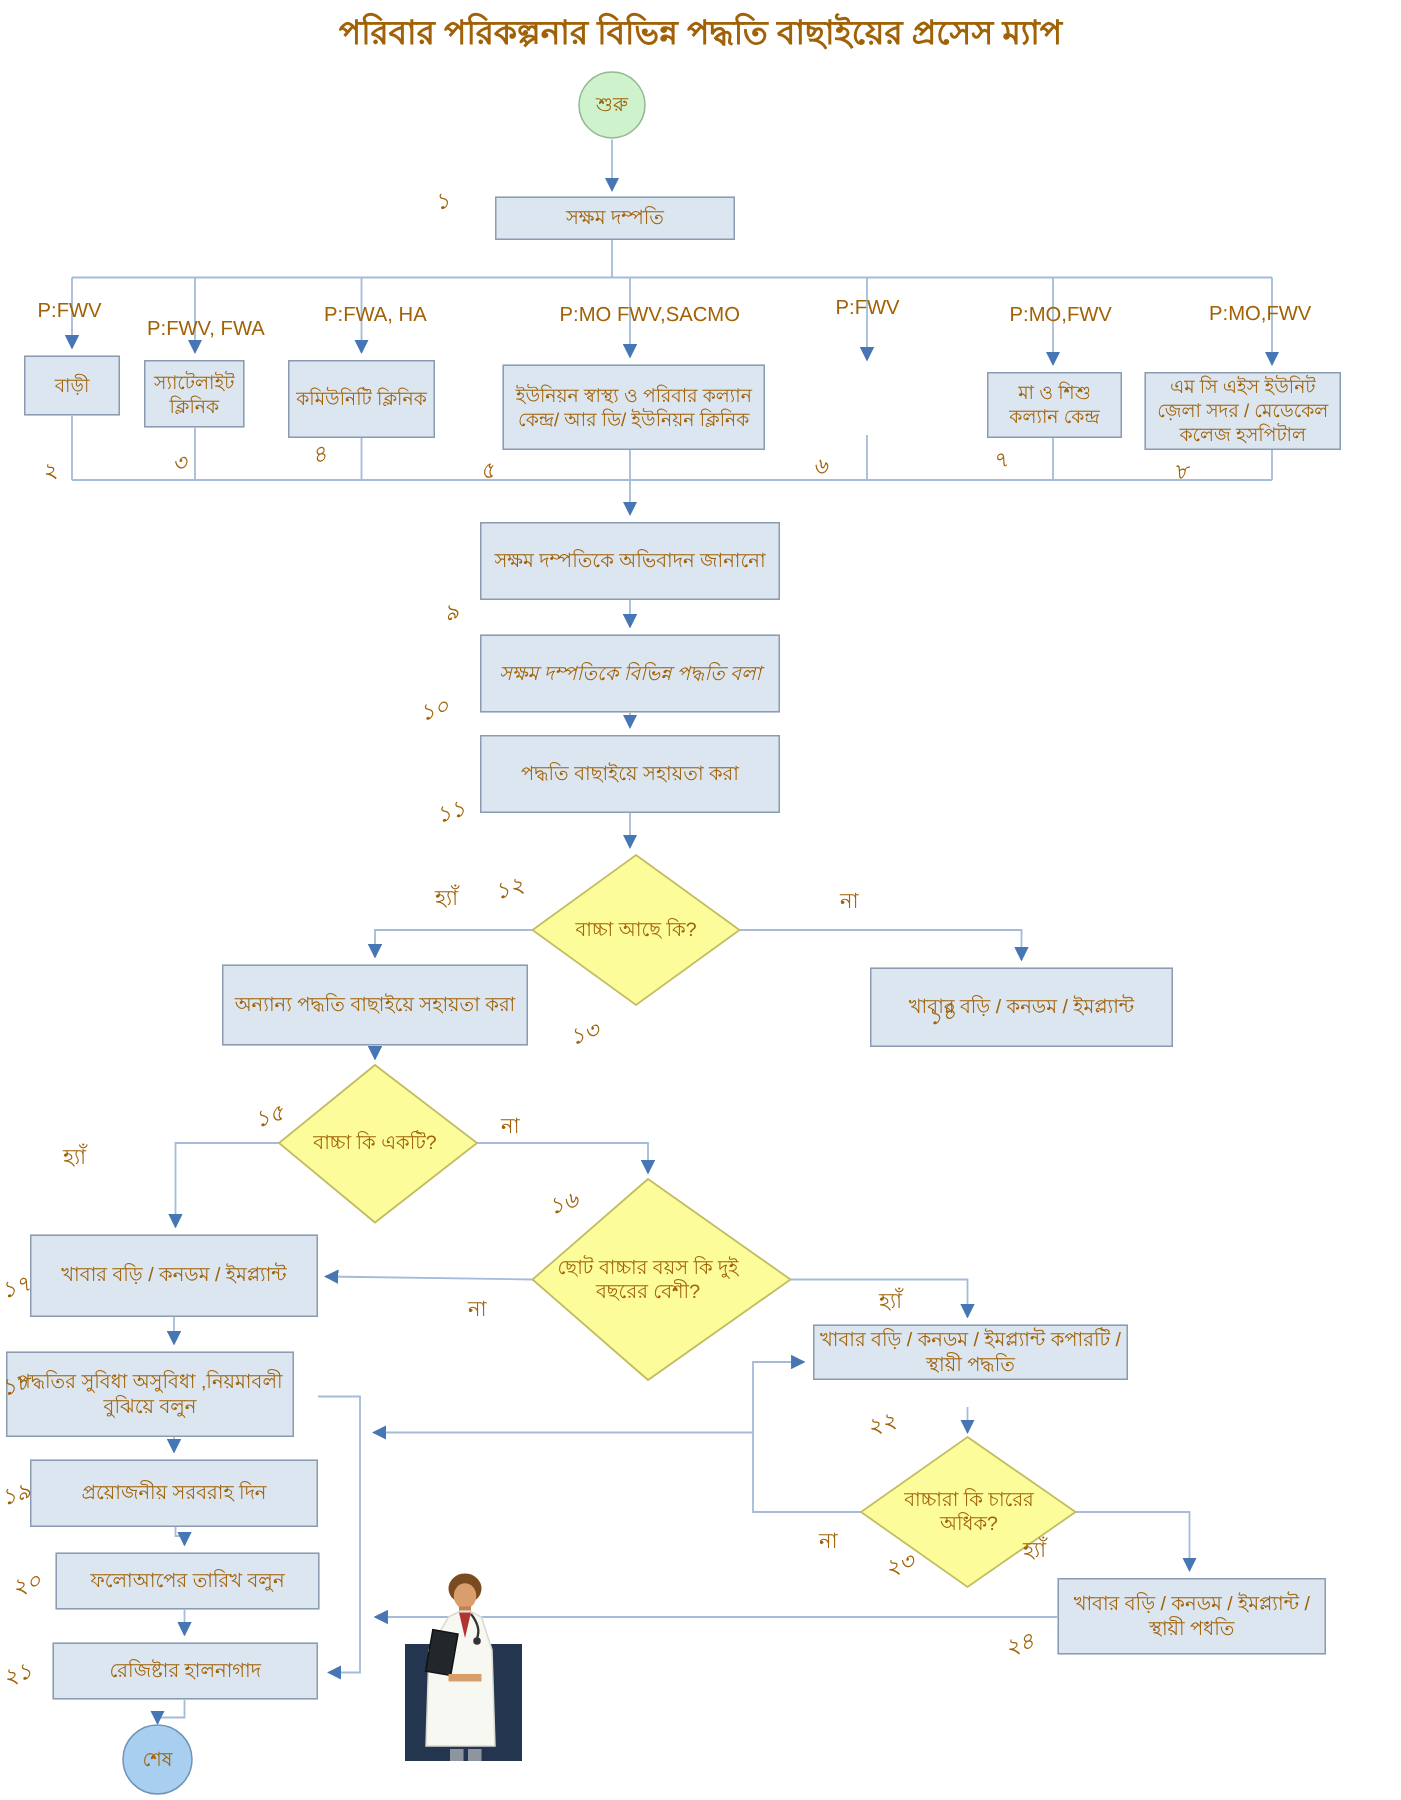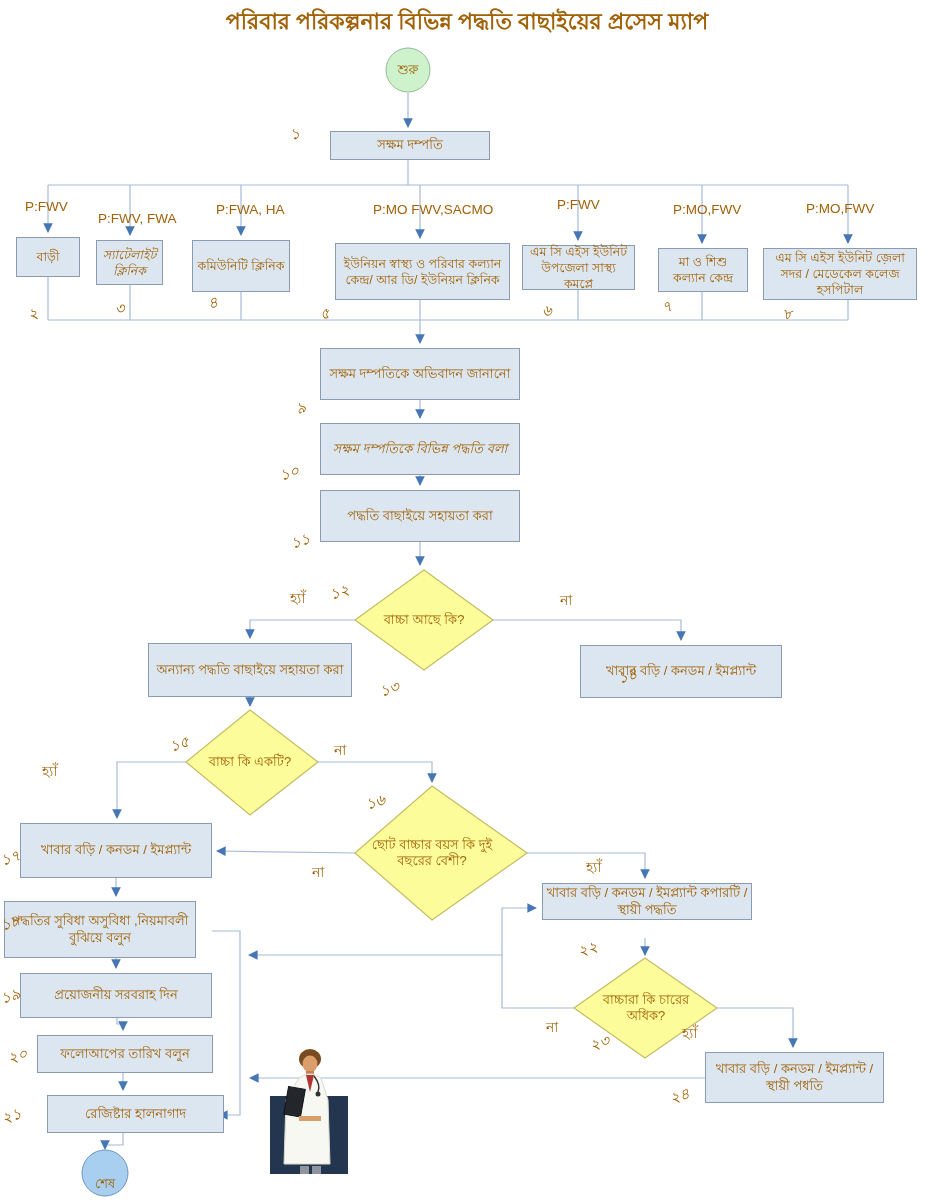--- a/index.html
+++ b/index.html
@@ -93,40 +93,39 @@
     <polygon points="424,570 493,620 424,670 355,620" fill="#fdfc9b" stroke="#c3bd62" stroke-width="1.2"></polygon>
     <polygon points="250,710 318,762 250,815 186,762" fill="#fdfc9b" stroke="#c3bd62" stroke-width="1.2"></polygon>
     <polygon points="432,786 527,853 432,920 355,853" fill="#fdfc9b" stroke="#c3bd62" stroke-width="1.2"></polygon>
     <polygon points="645,958 717,1008 645,1058 574,1008" fill="#fdfc9b" stroke="#c3bd62" stroke-width="1.2"></polygon>
 
     <circle cx="408" cy="70" r="22" fill="#cdf2cc" stroke="#94b894" stroke-width="1"></circle>
     <circle cx="105" cy="1173" r="23" fill="#a8cff0" stroke="#6f94b8" stroke-width="1"></circle>
   </svg>
 
   <div class="terminal-label" style="left:386px;top:58px;width:44px;height:24px;">শুরু</div>
-  <div class="terminal-label" style="left:83px;top:1161px;width:44px;height:24px;margin-top:11px;">শেষ</div>
+  <div class="terminal-label" style="left:83px;top:1161px;width:44px;height:24px;">শেষ</div>
 
   <div class="pbox" style="left:330px;top:131px;width:160px;height:29px;">সক্ষম দম্পতি</div>
   <div class="pbox" style="left:16px;top:237px;width:64px;height:40px;font-size:12.5px;">বাড়ী</div>
-  <div class="pbox" style="left:96px;top:240px;width:67px;height:45px;font-size:12.5px;font-style:italic;">স্যাটেলাইট ক্লিনিক</div>
+  <div class="pbox" style="left:96px;top:240px;width:67px;height:45px;font-size:12.5px;">স্যাটেলাইট ক্লিনিক</div>
   <div class="pbox" style="left:192px;top:240px;width:98px;height:52px;font-size:12.5px;">কমিউনিটি ক্লিনিক</div>
   <div class="pbox" style="left:335px;top:243px;width:175px;height:57px;font-size:12.5px;">ইউনিয়ন  স্বাস্থ্য ও পরিবার কল্যান কেন্দ্র/ আর ডি/ ইউনিয়ন ক্লিনিক</div>
-  <div class="pbox" style="left:522px;top:245px;width:113px;height:45px;font-size:12.5px;">এম সি এইস ইউনিট উপজেলা সাস্থ্য কমপ্লে</div>
   <div class="pbox" style="left:658px;top:248px;width:90px;height:44px;font-size:12.5px;">মা ও শিশু কল্যান কেন্দ্র</div>
-  <div class="pbox" style="left:763px;top:248px;width:154px;height:52px;font-size:12.5px;">এম সি এইস ইউনিট জে়লা সদর / মেডেকেল কলেজ হসপিটাল</div>
+  <div class="pbox" style="left:763px;top:248px;width:131px;height:52px;font-size:12.5px;">এম সি এইস ইউনিট জে়লা সদর / মেডেকেল কলেজ হসপিটাল</div>
   <div class="pbox" style="left:320px;top:348px;width:200px;height:52px;">সক্ষম দম্পতিকে অভিবাদন জানানো</div>
   <div class="pbox" style="left:320px;top:423px;width:200px;height:52px;font-style:italic;">সক্ষম দম্পতিকে বিভিন্ন পদ্ধতি বলা</div>
   <div class="pbox" style="left:320px;top:490px;width:200px;height:52px;">পদ্ধতি বাছাইয়ে সহায়তা করা</div>
   <div class="pbox" style="left:148px;top:643px;width:204px;height:54px;">অন্যান্য পদ্ধতি বাছাইয়ে সহায়তা করা</div>
   <div class="pbox" style="left:580px;top:645px;width:202px;height:53px;">খাবার বড়ি / কনডম / ইমপ্ল্যান্ট</div>
   <div class="pbox" style="left:20px;top:823px;width:192px;height:55px;">খাবার বড়ি / কনডম / ইমপ্ল্যান্ট</div>
   <div class="pbox" style="left:4px;top:901px;width:192px;height:57px;">পদ্ধতির সুবিধা অসুবিধা ,নিয়মাবলী বুঝিয়ে বলুন</div>
   <div class="pbox" style="left:20px;top:973px;width:192px;height:45px;">প্রয়োজনীয় সরবরাহ দিন</div>
   <div class="pbox" style="left:37px;top:1035px;width:176px;height:38px;">ফলোআপের তারিখ বলুন</div>
-  <div class="pbox" style="left:35px;top:1095px;width:177px;height:38px;margin-left:12px;">রেজিষ্টার হালনাগাদ</div>
+  <div class="pbox" style="left:35px;top:1095px;width:177px;height:38px;">রেজিষ্টার হালনাগাদ</div>
   <div class="pbox" style="left:542px;top:883px;width:210px;height:37px;">খাবার বড়ি / কনডম / ইমপ্ল্যান্ট কপারটি / স্থায়ী পদ্ধতি</div>
   <div class="pbox" style="left:705px;top:1052px;width:179px;height:51px;">খাবার বড়ি / কনডম / ইমপ্ল্যান্ট / স্থায়ী পধতি</div>
 
   <div class="dtext" style="left:369px;top:600px;width:110px;height:40px;text-align:right;">বাচ্চা আছে কি?</div>
   <div class="dtext" style="left:200px;top:744px;width:100px;height:36px;">বাচ্চা কি একটি?</div>
   <div class="dtext" style="left:357px;top:828px;width:150px;height:50px;">ছোট বাচ্চার বয়স কি  দুই বছরের বেশী?</div>
   <div class="dtext" style="left:591px;top:986px;width:110px;height:44px;">বাচ্চারা কি চারের অধিক?</div>
 
   <span class="num" style="left:290px;top:122px;">১</span>
   <span class="num" style="left:28px;top:302px;">২</span>

